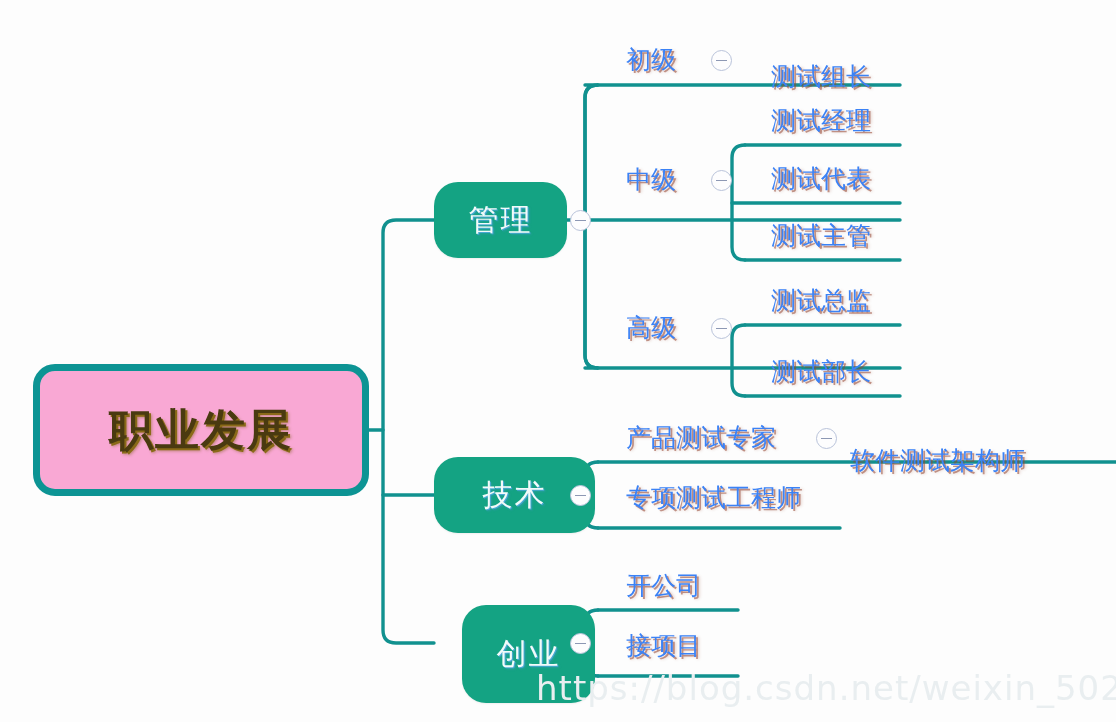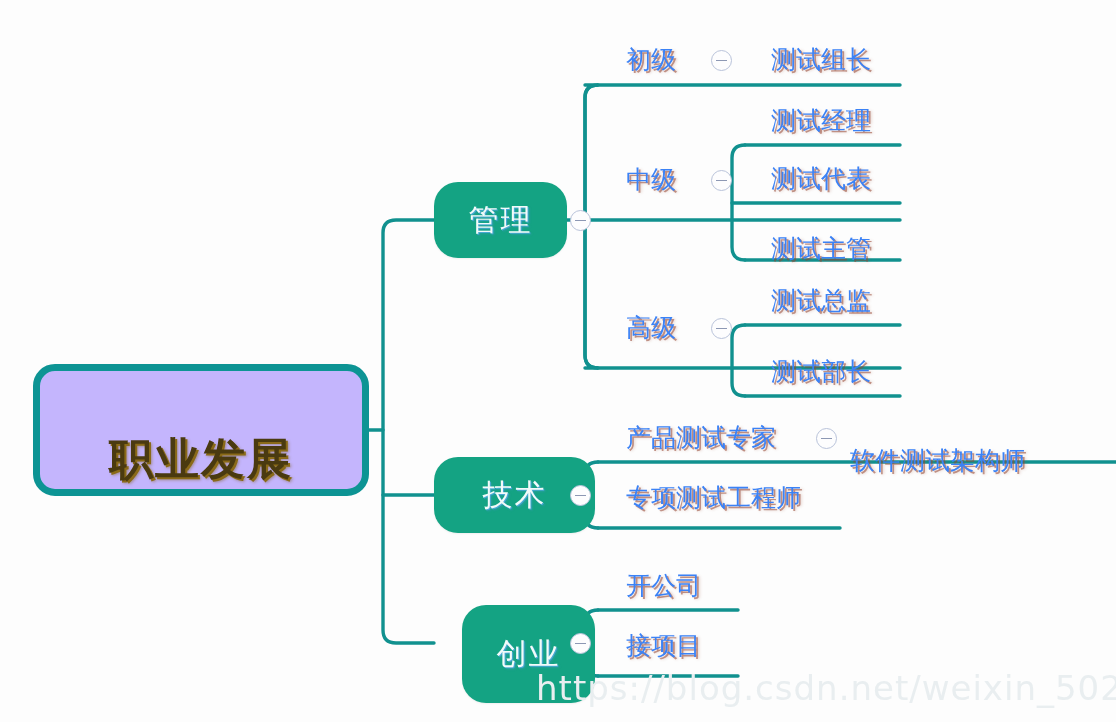--- a/index.html
+++ b/index.html
@@ -24,26 +24,26 @@
     pointer-events: none;
   }
 
   
   .root-node {
     position: absolute;
     left: 33px;
     top: 364px;
     width: 336px;
     height: 132px;
-    background: #c4b5fd;
+    background: #f9a8d4;
     border: 7px solid #0d9494;
     border-radius: 22px;
     box-sizing: border-box;
     display: flex;
-    align-items: flex-end;
+    align-items: center;
     justify-content: center;
   }
   .root-label {
     font-size: 44px;
     font-weight: bold;
     color: #4a3a10;
     letter-spacing: 2px;
     text-shadow: 2px 2px 0 #8a6a18, 3px 3px 3px rgba(120,90,20,.45);
   }
 
@@ -157,36 +157,36 @@
 
   <div class="branch-node" style="left:434px; top:182px; width:133px; height:76px;">
     <span class="branch-label">管理</span>
   </div>
   <div class="toggle" style="left:570px; top:210px;"></div>
 
   <div class="leaf" style="left:626px; top:43px;">
     <span>初级</span>
   </div>
   <div class="toggle" style="left:711px; top:50px;"></div>
-  <div class="leaf" style="left:771px; top:43px;">
+  <div class="leaf" style="left:771px; top:60px;">
     <span>测试组长</span>
   </div>
 
   <div class="leaf" style="left:626px; top:163px;">
     <span>中级</span>
   </div>
   <div class="toggle" style="left:711px; top:170px;"></div>
 
   <div class="leaf" style="left:771px; top:104px;">
     <span>测试经理</span>
   </div>
   <div class="leaf" style="left:771px; top:162px;">
     <span>测试代表</span>
   </div>
-  <div class="leaf" style="left:771px; top:219px;margin-top:13px;">
+  <div class="leaf" style="left:771px; top:219px;">
     <span>测试主管</span>
   </div>
 
   <div class="leaf" style="left:626px; top:311px;">
     <span>高级</span>
   </div>
   <div class="toggle" style="left:711px; top:318px;"></div>
 
   <div class="leaf" style="left:771px; top:284px;">
     <span>测试总监</span>

